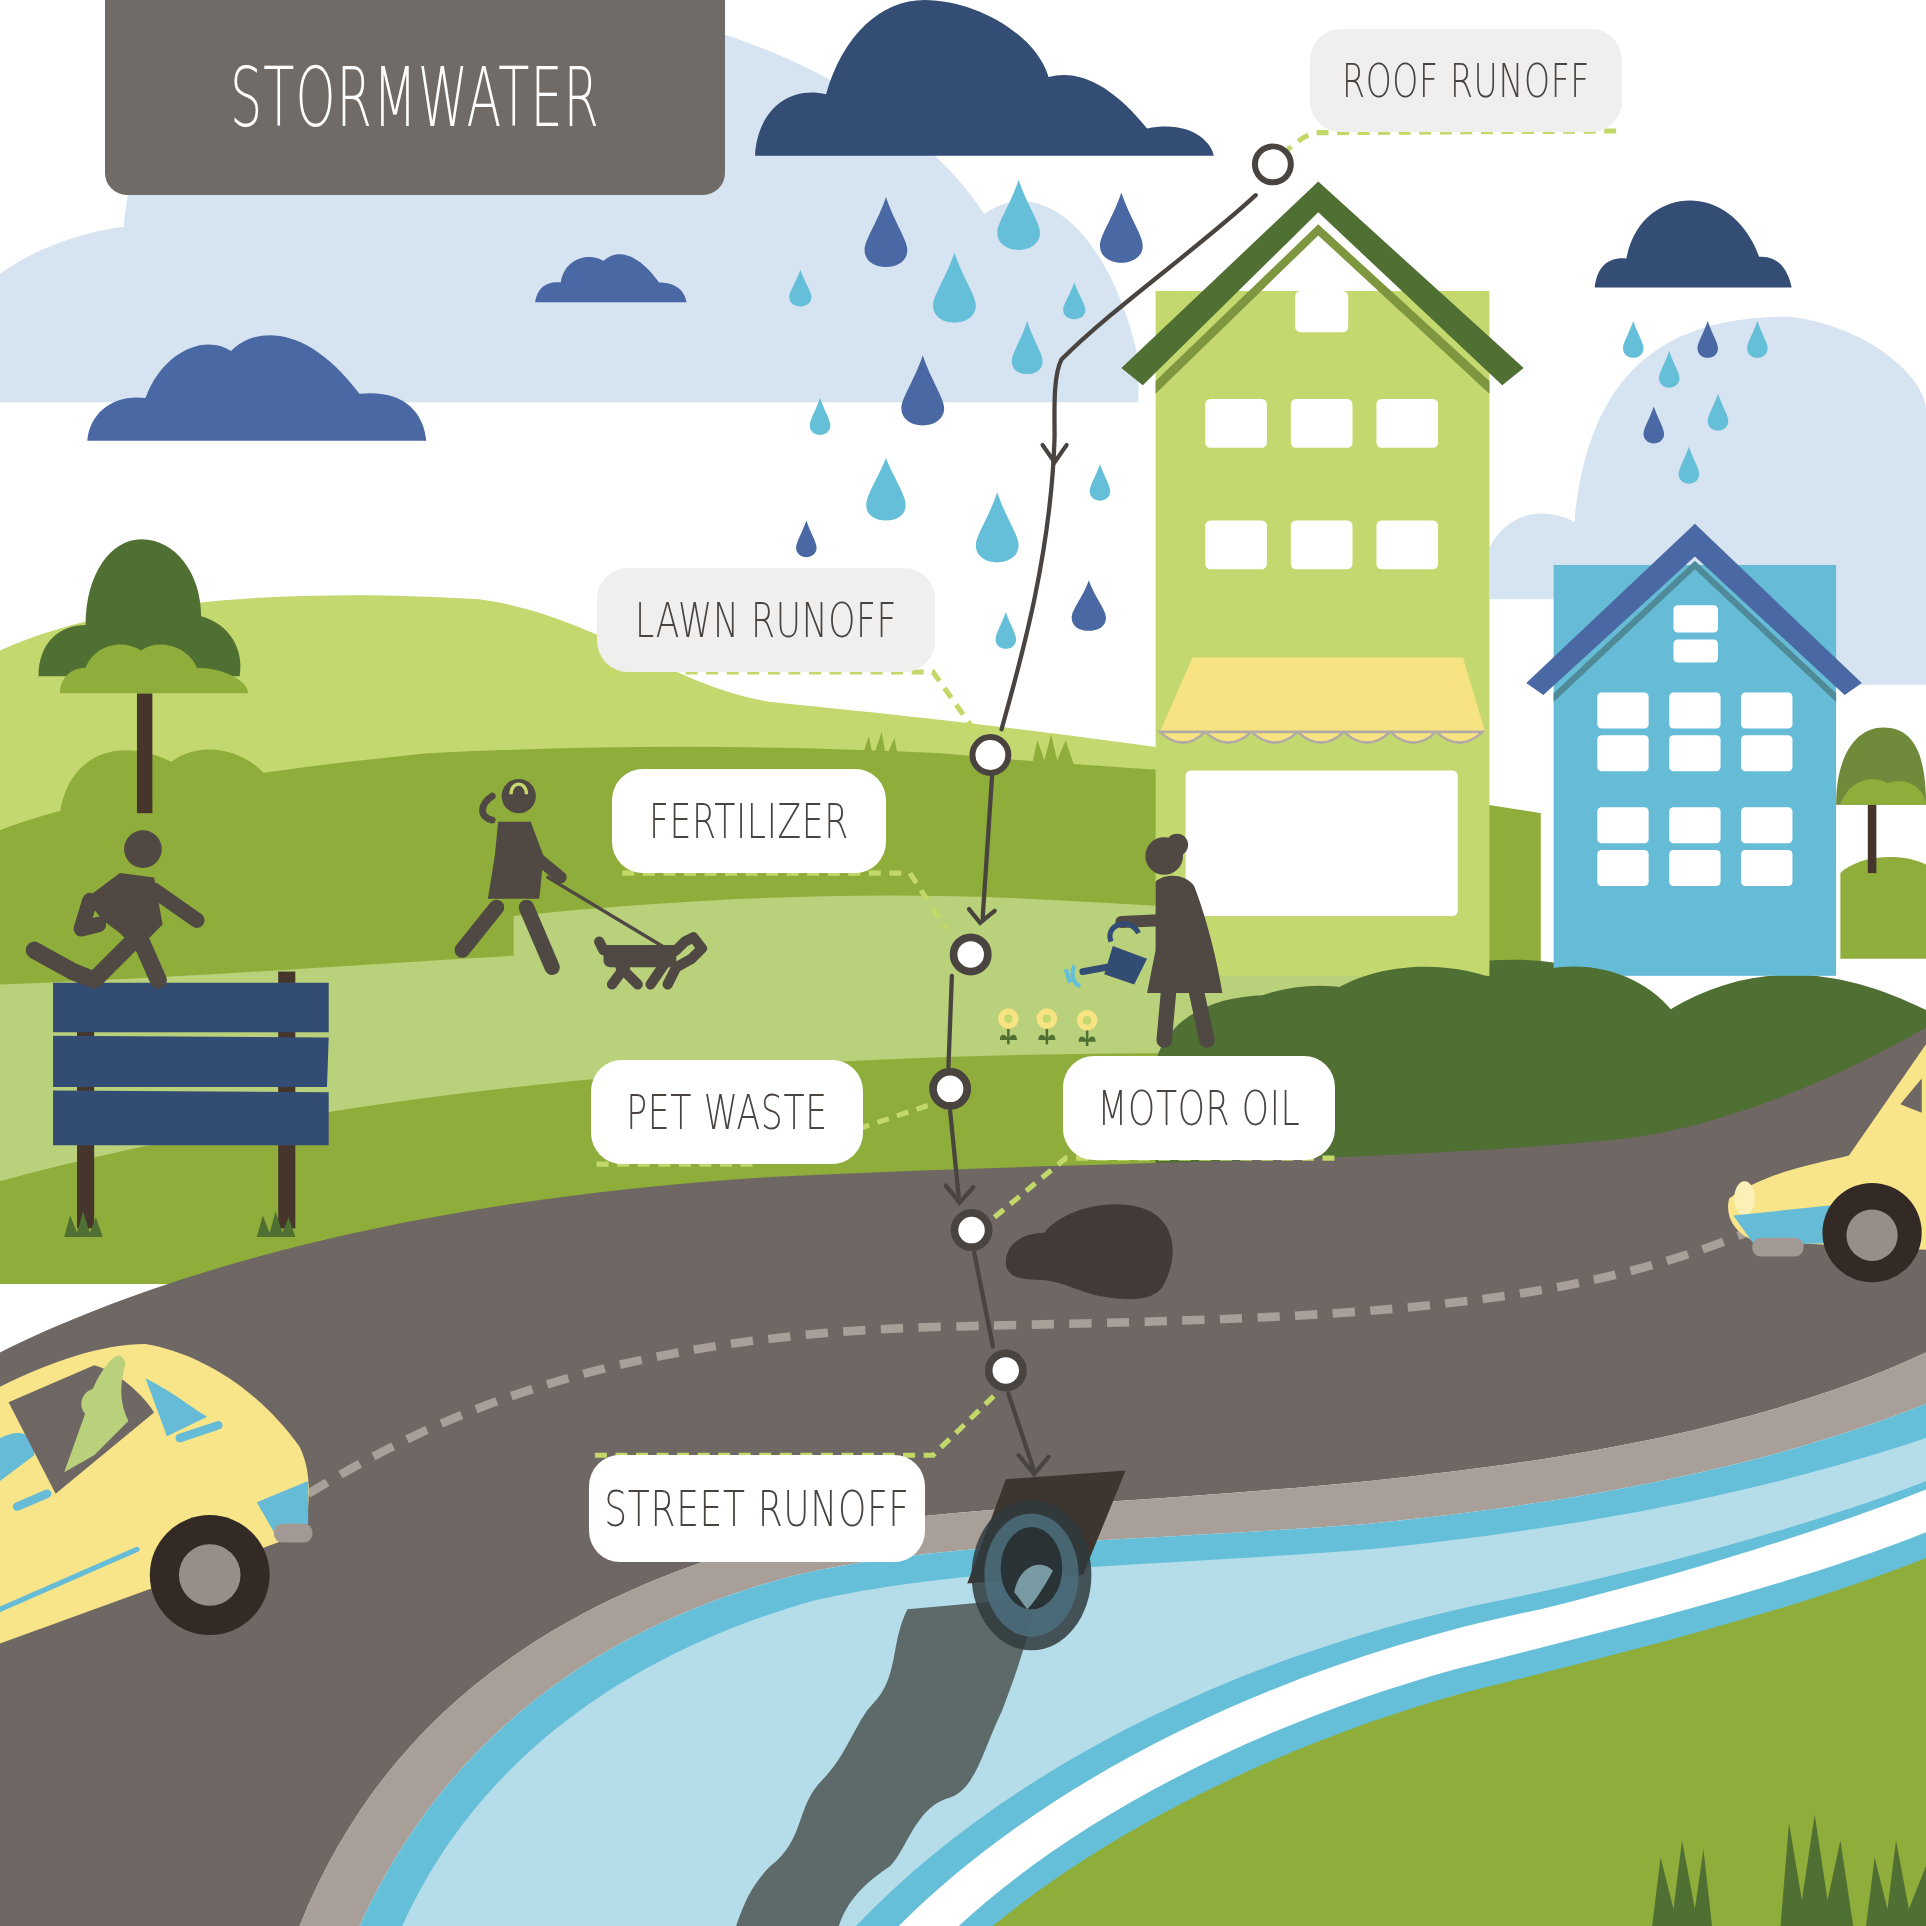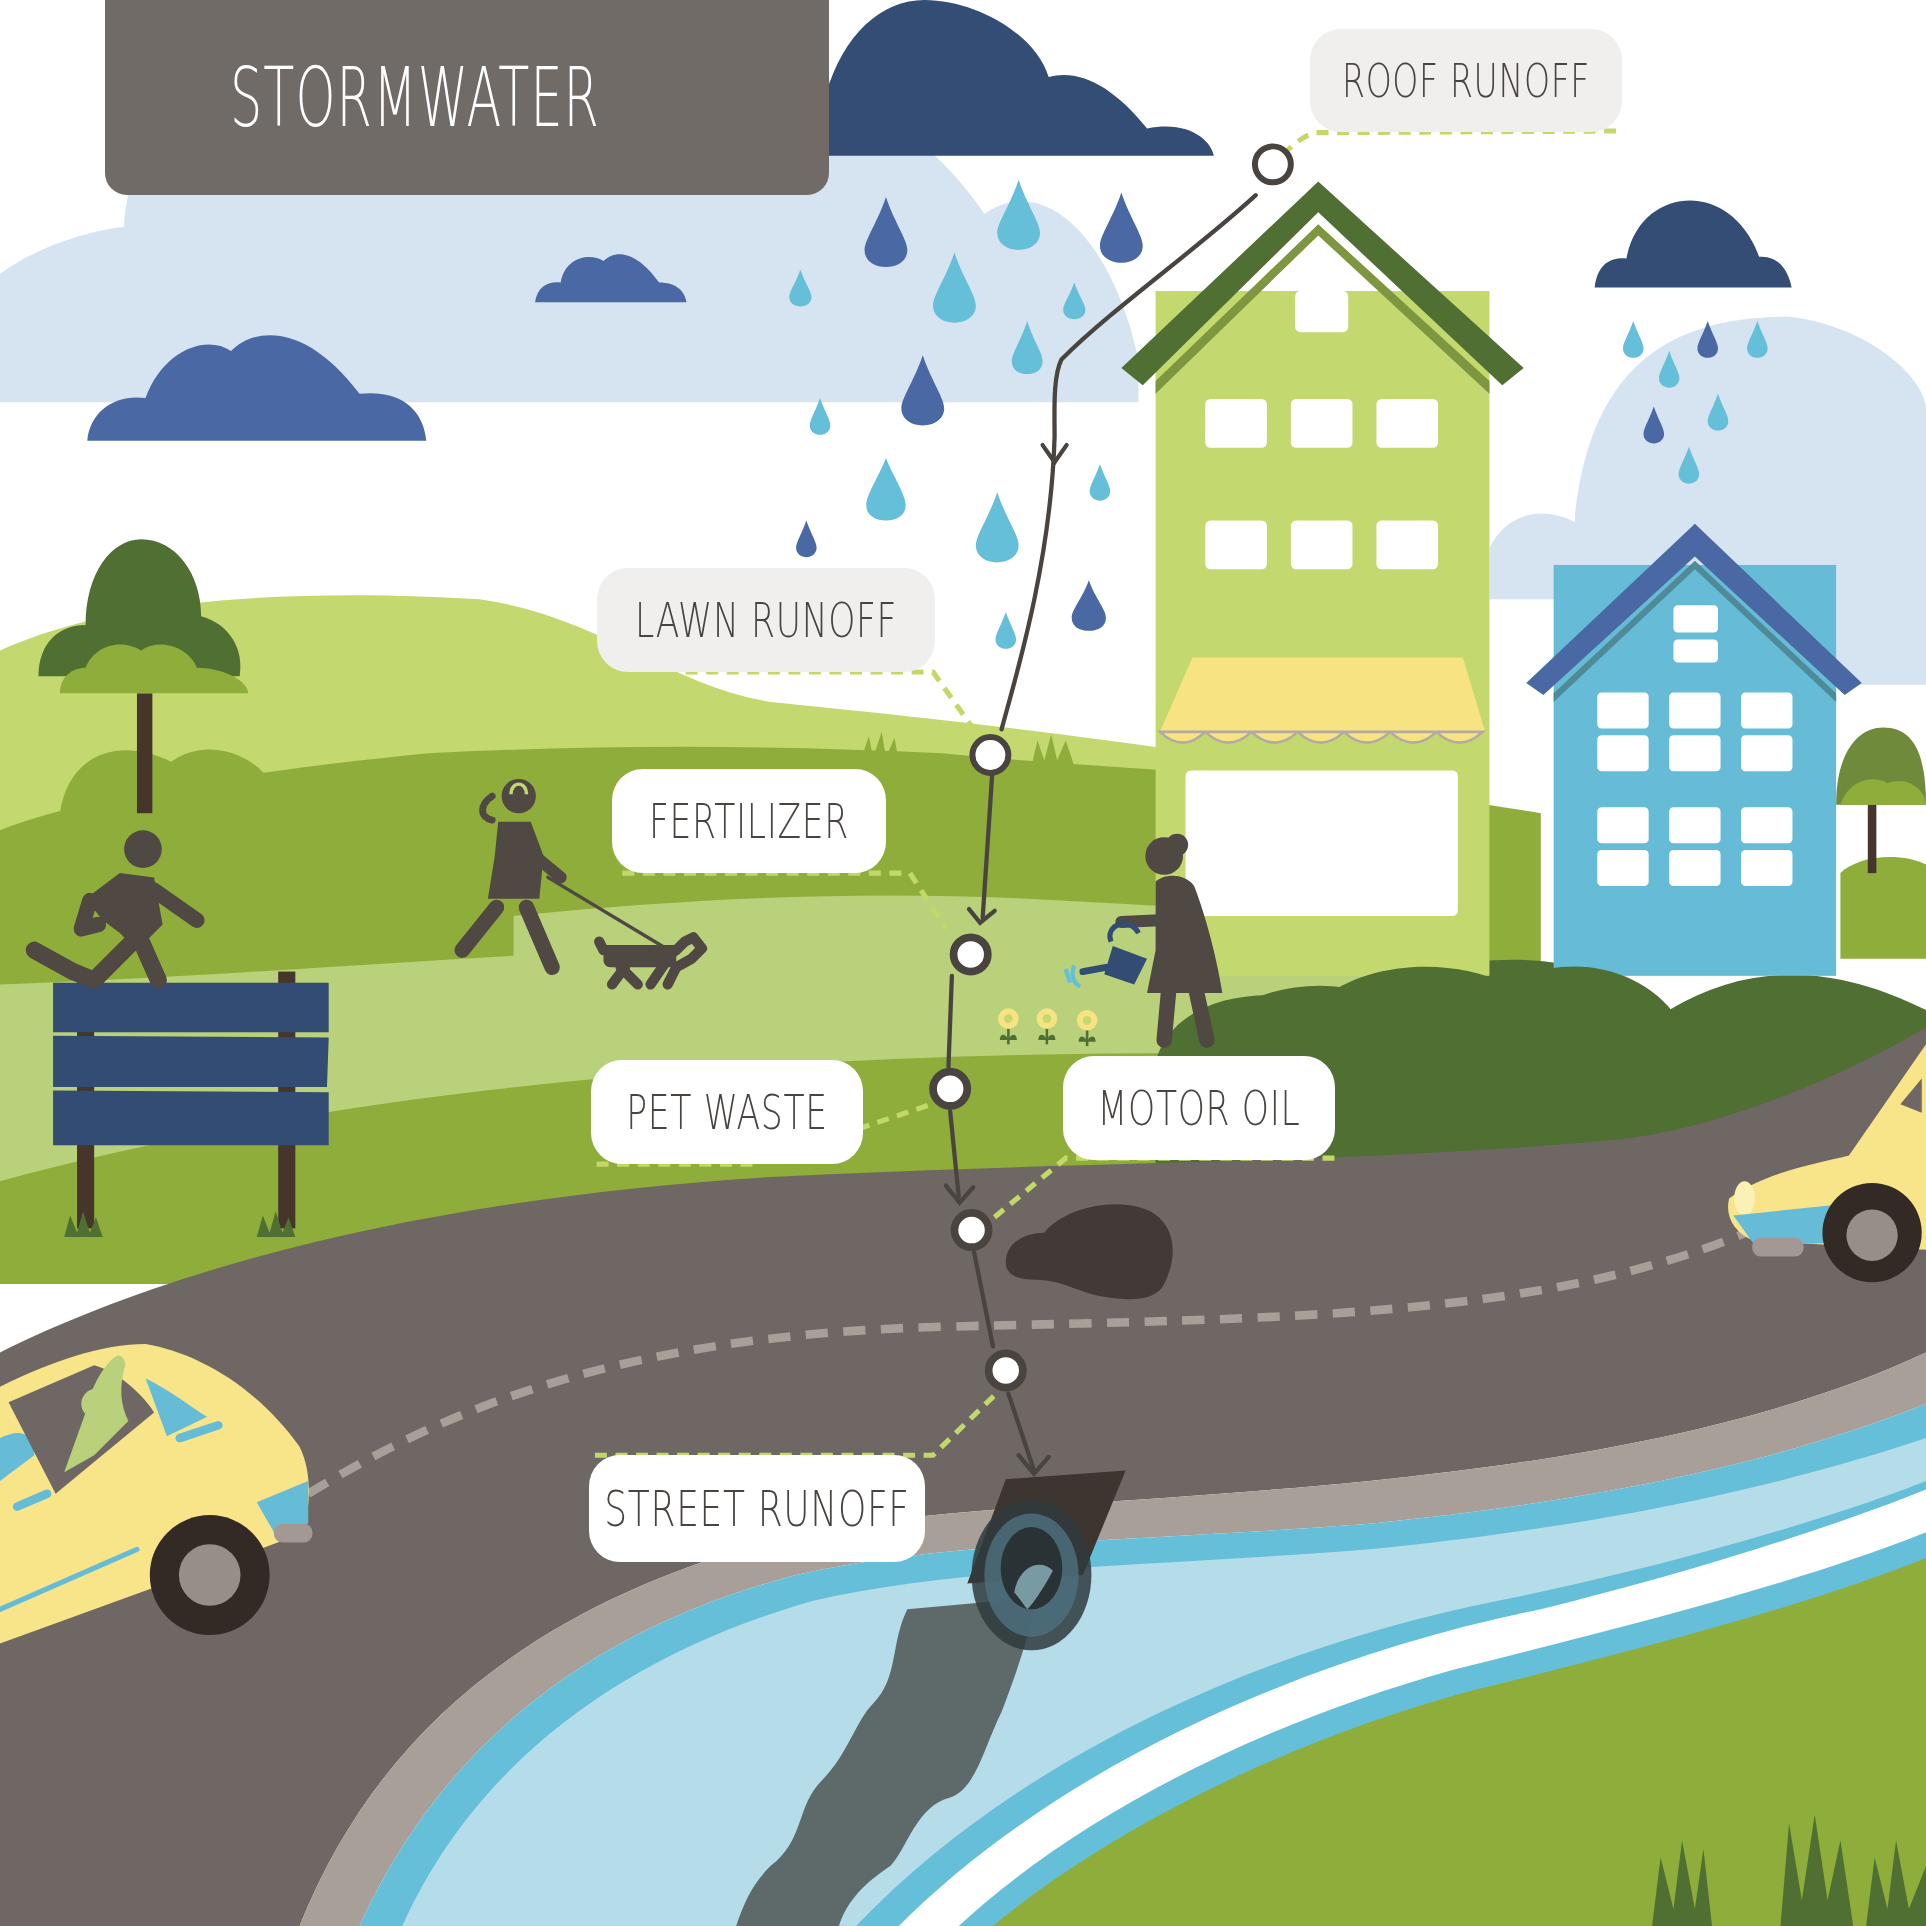--- a/index.html
+++ b/index.html
@@ -13,21 +13,21 @@
     letter-spacing: 0.9px;
     font-weight: 300;
     transform: scaleX(0.72);
     transform-origin: center center;
     white-space: nowrap;
   }
   .label-box { position: absolute; border-radius: 31px; }
   .label-box.grey { background: #f1efee; }
   .label-box.white { background: #ffffff; }
   .title-box {
-    position: absolute; left: 105px; top: 0; width: 724px; height: 195px;
+    position: absolute; left: 105px; top: 0; width: 620px; height: 195px;
     background: #716b68; border-radius: 0 0 22px 22px; overflow: hidden;
   }
   .title-text {
     position: absolute; left: 0; top: 0; width: 620px; height: 195px;
     display: flex; align-items: center; justify-content: center;
     font-family: "DejaVu Sans", sans-serif; font-weight: 300;
     color: #ffffff; font-size: 82px; letter-spacing: 1.7px;
     transform: scaleX(0.62);
   }
 </style>

